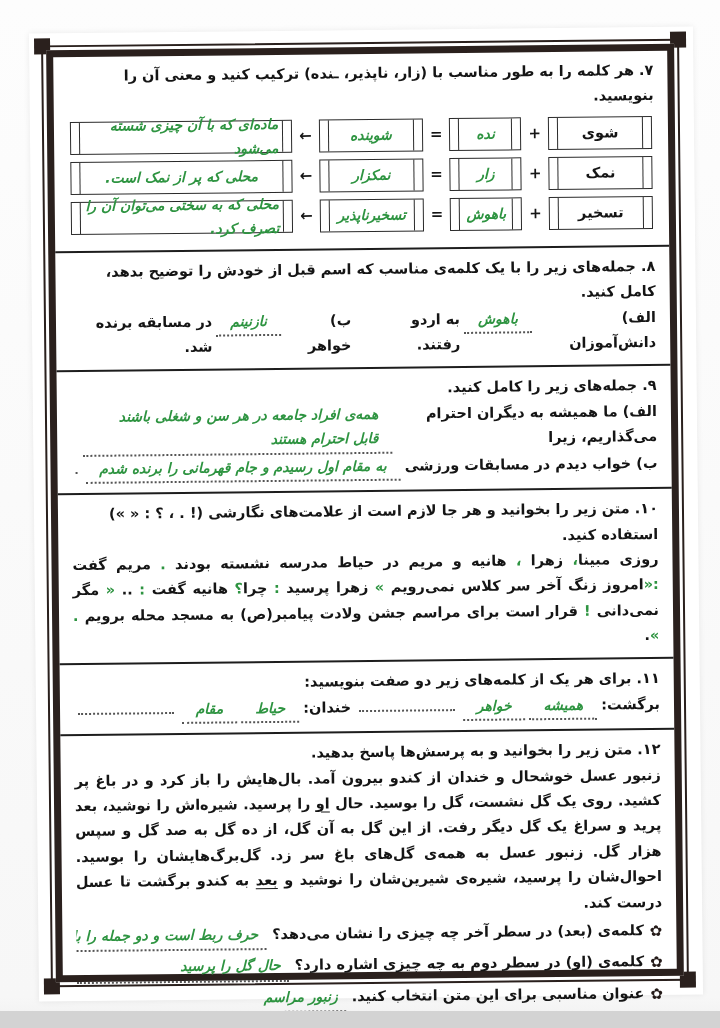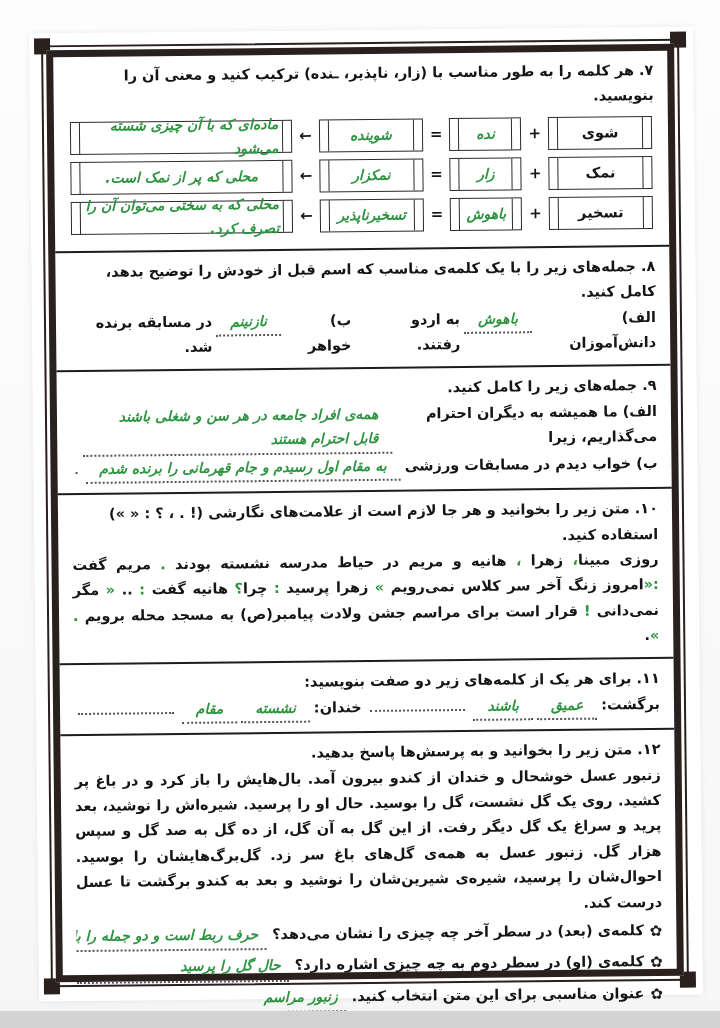--- a/index.html
+++ b/index.html
@@ -49,21 +49,21 @@
   .suffix-box{width:72px;flex:none;}
   .combined-box{width:104px;flex:none;}
   .meaning-box{flex:1;justify-content:center;}
   .op{font-weight:bold;font-size:15px;flex:none;}
 
   
   .hand{color:#2e9441;font-style:italic;font-weight:bold;font-size:14px;letter-spacing:.2px;}
   .on-dots{border-bottom:2px dotted #555;padding:0 14px 1px 14px;}
   .dotfill{flex:1;border-bottom:2px dotted #555;height:1em;margin:0 4px;}
   .g{color:#2e9441;font-weight:bold;}
-  .u{text-underline-offset:3px;}
+  .u{text-decoration:underline;text-underline-offset:3px;}
 
   .line{display:flex;align-items:baseline;gap:4px;}
   .para{text-align:justify;text-align-last:right;}
 
   
   .bullet-line{display:flex;align-items:baseline;gap:6px;margin-top:2px;}
   .flower{color:#241a18;font-size:15px;flex:none;transform:translateY(1px);}
   .b-q{flex:none;}
   .b-ans{flex:1;border-bottom:2px dotted #555;padding:0 8px 1px 8px;min-width:0;white-space:nowrap;overflow:hidden;}
   .spacer-tail{height:200px;}
@@ -144,25 +144,25 @@
 
         <section class="block">
           <div class="q-title">۱۰. متن زیر را بخوانید و هر جا لازم است از علامت‌های نگارشی (! . ، ؟ : « ») استفاده کنید.</div>
           <div class="para" id="q10-text"><span>روزی مبینا</span><span class="g">،</span><span> زهرا </span><span class="g">،</span><span> هانیه و مریم در حیاط مدرسه نشسته بودند </span><span class="g">.</span><span> مریم گفت </span><span class="g">:«</span><span>امروز زنگ آخر سر کلاس نمی‌رویم </span><span class="g">»</span><span> زهرا پرسید </span><span class="g">:</span><span> چرا</span><span class="g">؟</span><span> هانیه گفت </span><span class="g">:</span><span> .. </span><span class="g">«</span><span> مگر نمی‌دانی </span><span class="g">!</span><span> قرار است برای مراسم جشن ولادت پیامبر(ص) به مسجد محله برویم </span><span class="g">.</span><span> </span><span class="g">»</span><span>.</span></div>
         </section>
 
         <section class="block">
           <div class="q-title">۱۱. برای هر یک از کلمه‌های زیر دو صفت بنویسید:</div>
           <div class="line">
             <span>برگشت:</span>
-            <span class="hand on-dots">عمیق</span>
-            <span class="hand on-dots">باشند</span>
+            <span class="hand on-dots">همیشه</span>
+            <span class="hand on-dots">خواهر</span>
             <span class="dotfill" style="max-width:120px;"></span>
             <span>خندان:</span>
-            <span class="hand on-dots">نشسته</span>
+            <span class="hand on-dots">حیاط</span>
             <span class="hand on-dots">مقام</span>
             <span class="dotfill"></span>
           </div>
         </section>
 
         <section class="block" style="border-bottom:none;">
           <div class="q-title">۱۲. متن زیر را بخوانید و به پرسش‌ها پاسخ بدهید.</div>
           <div class="para" id="q12-passage"><span>زنبور عسل خوشحال و خندان از کندو بیرون آمد. بال‌هایش را باز کرد و در باغ پر کشید. روی یک گل نشست، گل را بوسید. حال </span><span class="u">او</span><span> را پرسید. شیره‌اش را نوشید، بعد پرید و سراغ یک گل دیگر رفت. از این گل به آن گل، از ده گل به صد گل و سپس هزار گل. زنبور عسل به همه‌ی گل‌های باغ سر زد. گل‌برگ‌هایشان را بوسید. احوال‌شان را پرسید، شیره‌ی شیرین‌شان را نوشید و </span><span class="u">بعد</span><span> به کندو برگشت تا عسل درست کند.</span></div>
           <div id="q12-bullets">
               <div class="bullet-line">

